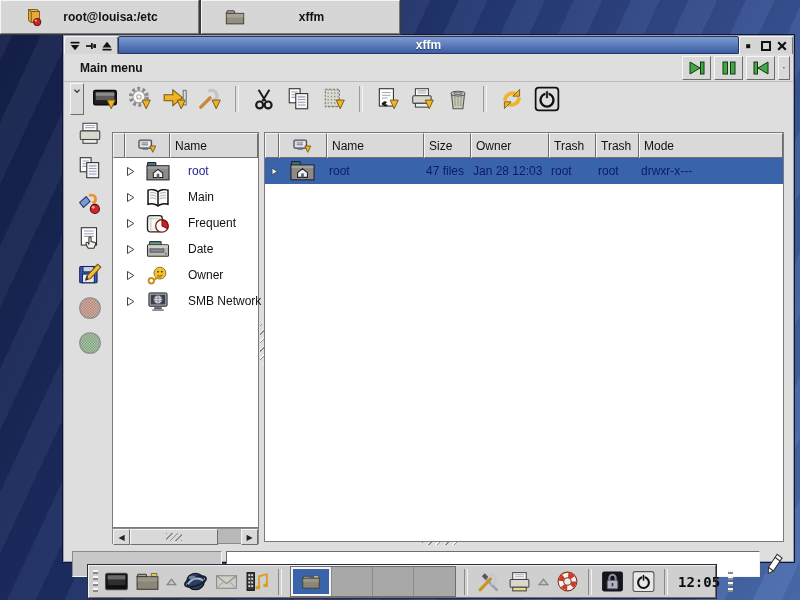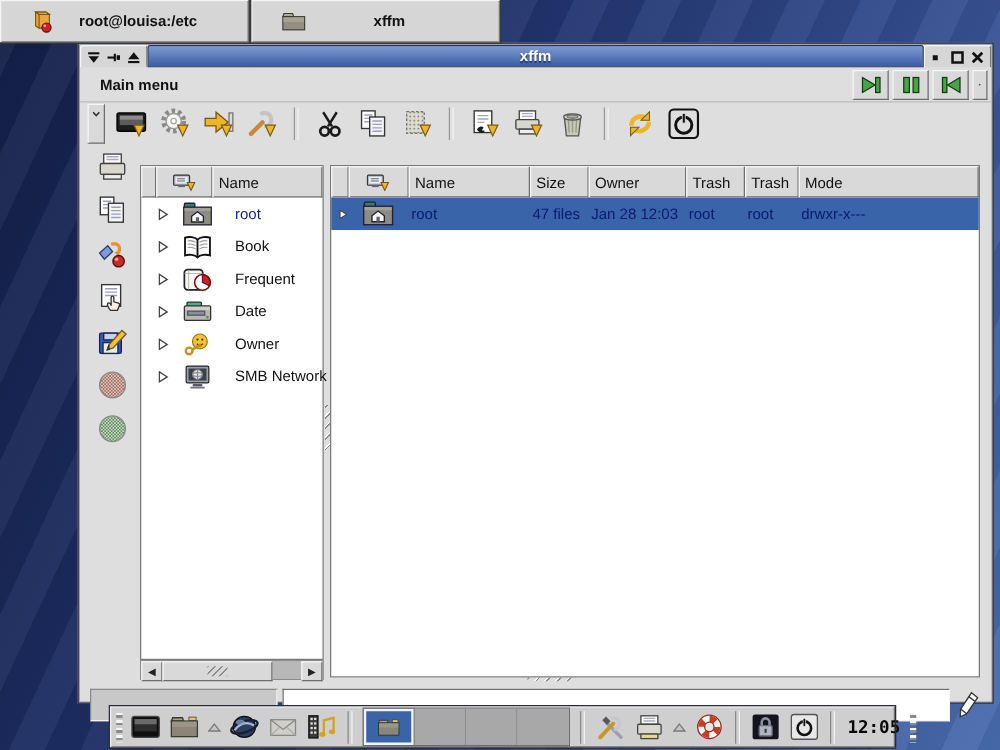--- a/index.html
+++ b/index.html
@@ -454,21 +454,21 @@
                 <path d="M2.5 1.5 L8.8 5.5 L2.5 9.5 Z" fill="#fcfcfc" stroke="#444"></path>
               </svg>
             </span>
           <span class="ic ticon">
               <svg viewBox="0 0 24 20">
                 <path d="M12 4.5 C10 2.5 5.5 2 2.5 3 V16.5 C5.5 15.5 10 16 12 18 C14 16 18.5 15.5 21.5 16.5 V3 C18.5 2 14 2.5 12 4.5 Z" fill="#fcfcfc" stroke="#111" stroke-width="1.4"></path>
                 <path d="M12 4.5 V18" stroke="#111" stroke-width="1.4"></path>
                 <path d="M4.5 5.5 c2 -0.5 4.5 0 6 1 M4.5 8 c2 -0.5 4.5 0 6 1 M4.5 10.5 c2 -0.5 4.5 0 6 1 M13.5 6.5 c1.5 -1 4 -1.5 6 -1 M13.5 9 c1.5 -1 4 -1.5 6 -1 M13.5 11.5 c1.5 -1 4 -1.5 6 -1" fill="none" stroke="#999" stroke-width="0.8"></path>
               </svg>
             </span>
-          <span class="tlabel">Book</span>
+          <span class="tlabel">Main</span>
         </div>
         <div class="tree-row">
           <span class="ic exp">
               <svg viewBox="0 0 11 11">
                 <path d="M2.5 1.5 L8.8 5.5 L2.5 9.5 Z" fill="#fcfcfc" stroke="#444"></path>
               </svg>
             </span>
           <span class="ic ticon">
               <svg viewBox="0 0 24 20">
                 <rect x="2" y="2.5" width="14" height="15.5" rx="2.5" fill="#f8f8f2" stroke="#222" stroke-width="1.3"></rect>

